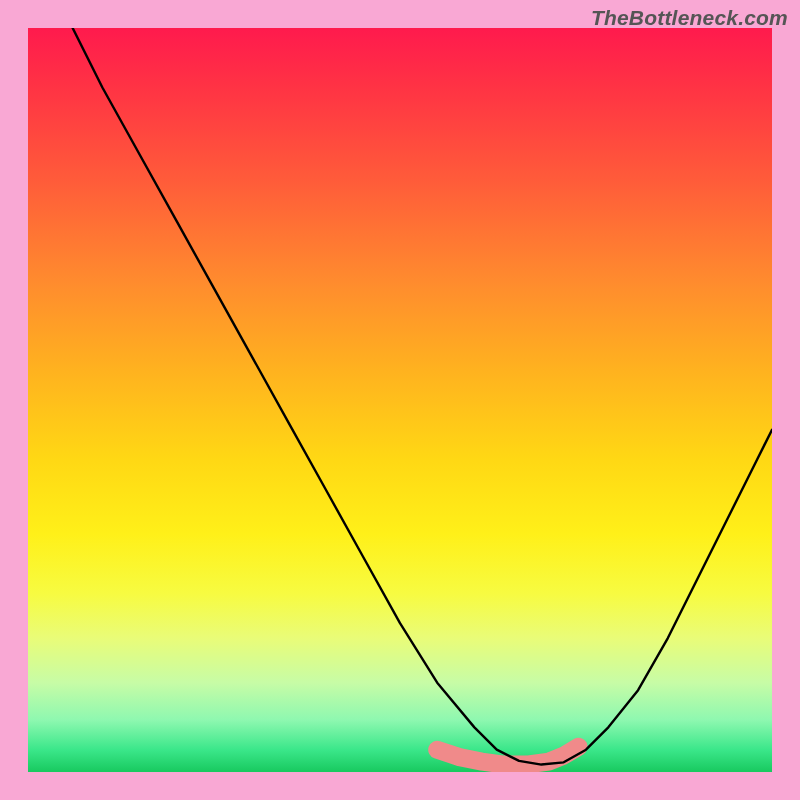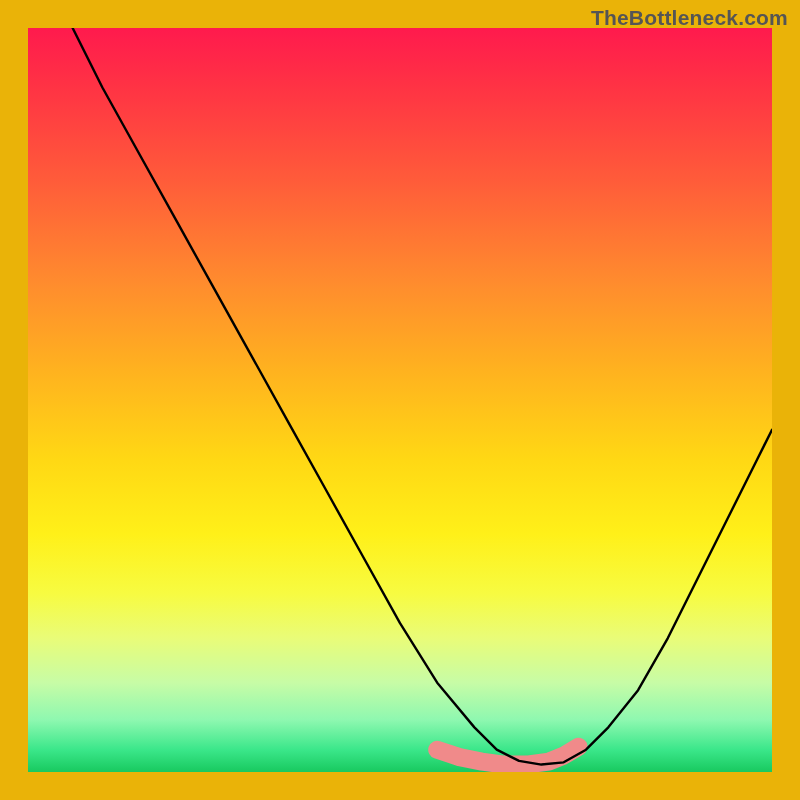--- a/index.html
+++ b/index.html
@@ -8,21 +8,22 @@
     width: 800px;
     height: 800px;
     background: #000;
     overflow: hidden;
     font-family: Arial, Helvetica, sans-serif;
   }
   .stage {
     position: relative;
     width: 800px;
     height: 800px;
-    background: #eab308;
+    background: #f9a8d4;
+    font-style: italic;
   }
   
   .panel {
     position: absolute;
     left: 28px;
     top: 28px;
     width: 744px;   
     height: 744px;
     background: linear-gradient(
       to bottom,

